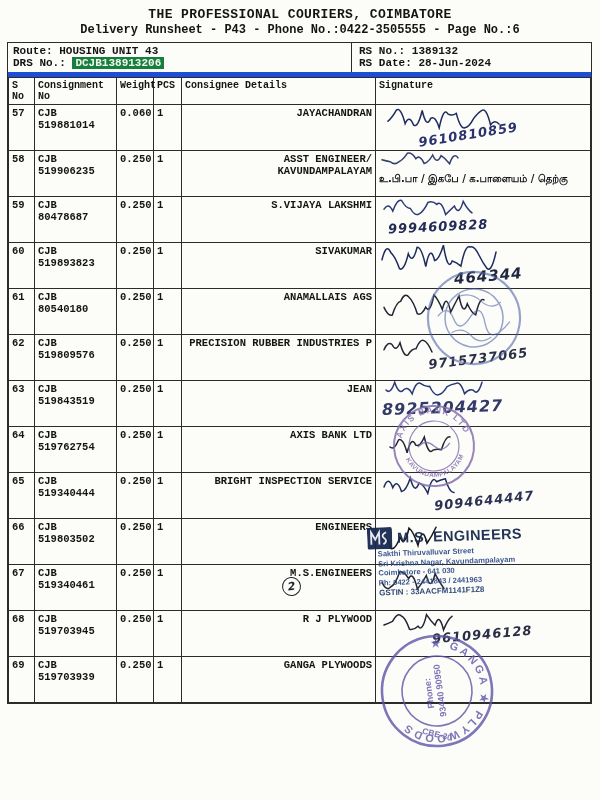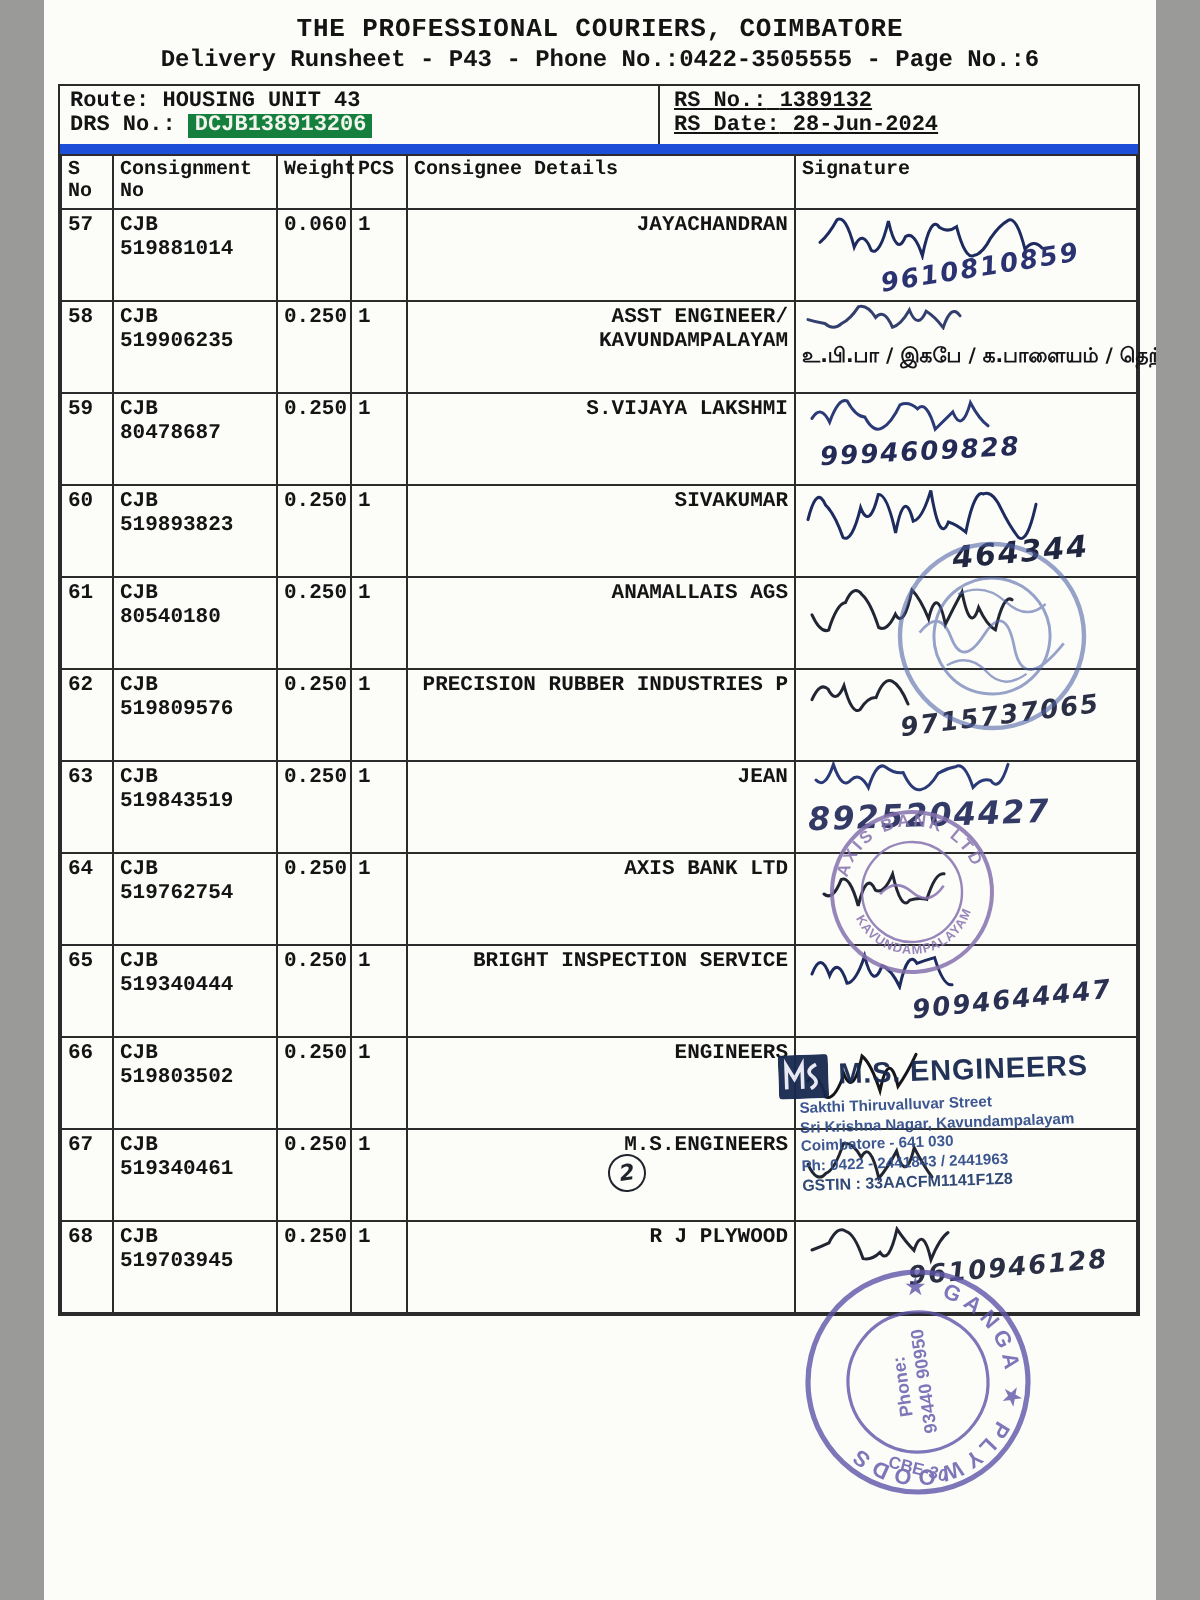--- a/index.html
+++ b/index.html
@@ -1,30 +1,30 @@
 <!DOCTYPE html>
 <html><head>
 <meta charset="utf-8">
 <style>
   * { box-sizing: border-box; margin: 0; padding: 0; }
   html,body { background:#9a9a98; }
   .page {
-    position: relative; width: 556px; height: 800px; margin: 0 auto;
+    position: relative; width: 600px; height: 800px; margin: 0 auto;
     background: #fcfcf9; color: #141414; overflow: hidden;
     font-family: "Liberation Mono", "DejaVu Sans Mono", monospace;
   }
   .doc-title { position:absolute; top:7px; left:0; right:0; text-align:center;
     font-size:13px; font-weight:bold; letter-spacing:.4px; }
   .doc-subtitle { position:absolute; top:23px; left:0; right:0; text-align:center;
     font-size:12px; font-weight:bold; }
   .sheet { position:absolute; left:7px; right:8px; top:42px; border:1px solid #2b2b2b; }
   .info { display:flex; border-bottom:5px solid #1d4ed8; }
   .info-left { flex:1; padding:2px 5px; font-size:11px; font-weight:bold; line-height:12.4px; }
   .info-right { width:240px; border-left:1px solid #2b2b2b; padding:2px 7px;
-    font-size:11px; font-weight:bold; line-height:12.4px;text-decoration:underline; }
+    font-size:11px; font-weight:bold; line-height:12.4px; }
   .drs-value { background:#15803d; color:#f4f4ee; padding:0 3px; }
   table { width:100%; border-collapse:collapse; table-layout:fixed; }
   th, td { border:1px solid #2b2b2b; font-size:10.5px; font-weight:bold;
     vertical-align:top; padding:2px 3px; }
   thead th { height:18px; font-size:10px; text-align:left; }
   tbody td { height:46px; }
   td.c-pcs, th.c-pcs { text-align:left; }
   td.c-cons { position:relative;text-align:right; }
   td.sig { position:relative; padding:0; }
   .sig-inner { position:relative; width:100%; height:100%; }
@@ -258,20 +258,30 @@
             <td class="c-cons">R J PLYWOOD</td>
             <td class="sig">
               <div class="sig-inner">
                 <svg width="72" height="20" class="sig-abs" style="left: 6px; top: 2px;">
                   <path d="M2 12.0 Q6.3 10.4 10.5 8.4 Q14.8 -0.5 19.0 2.7 Q23.3 4.0 27.5 16.3 Q31.8 17.3 36.0 13.2 Q40.3 19.9 44.5 1.6 Q48.8 8.0 53.0 12.2 Q57.3 -1.0 61.5 16.9 Q65.8 6.2 70.0 3.3" fill="none" stroke="#222633" stroke-width="1.5" stroke-linecap="round"></path>
                 </svg>
                 <span class="hand-num" style="left: 56px; top: 16px; font-size: 13px; color: rgb(43, 47, 68); transform: rotate(-5deg);">9610946128</span>
               </div>
             </td>
           </tr>
+          <tr>
+            <td>69</td>
+            <td>CJB 519703939</td>
+            <td>0.250</td>
+            <td class="c-pcs">1</td>
+            <td class="c-cons">GANGA PLYWOODS</td>
+            <td class="sig">
+              <div class="sig-inner"></div>
+            </td>
+          </tr>
         </tbody>
     </table>
   </div>
 
   <div class="overlay">
 
     <svg class="stamp" style="left:424px;top:268px;opacity:.58;transform:rotate(9deg)" width="100" height="100" viewBox="0 0 100 100">
       <circle cx="50" cy="50" r="46" fill="none" stroke="#4f63a6" stroke-width="2.2"></circle>
       <circle cx="50" cy="50" r="29" fill="none" stroke="#4f63a6" stroke-width="1.5"></circle>
       <path d="M14 54 Q22 40 30 54 T46 50 T62 54 T86 48" fill="none" stroke="#4f63a6" stroke-width="1.4"></path>

